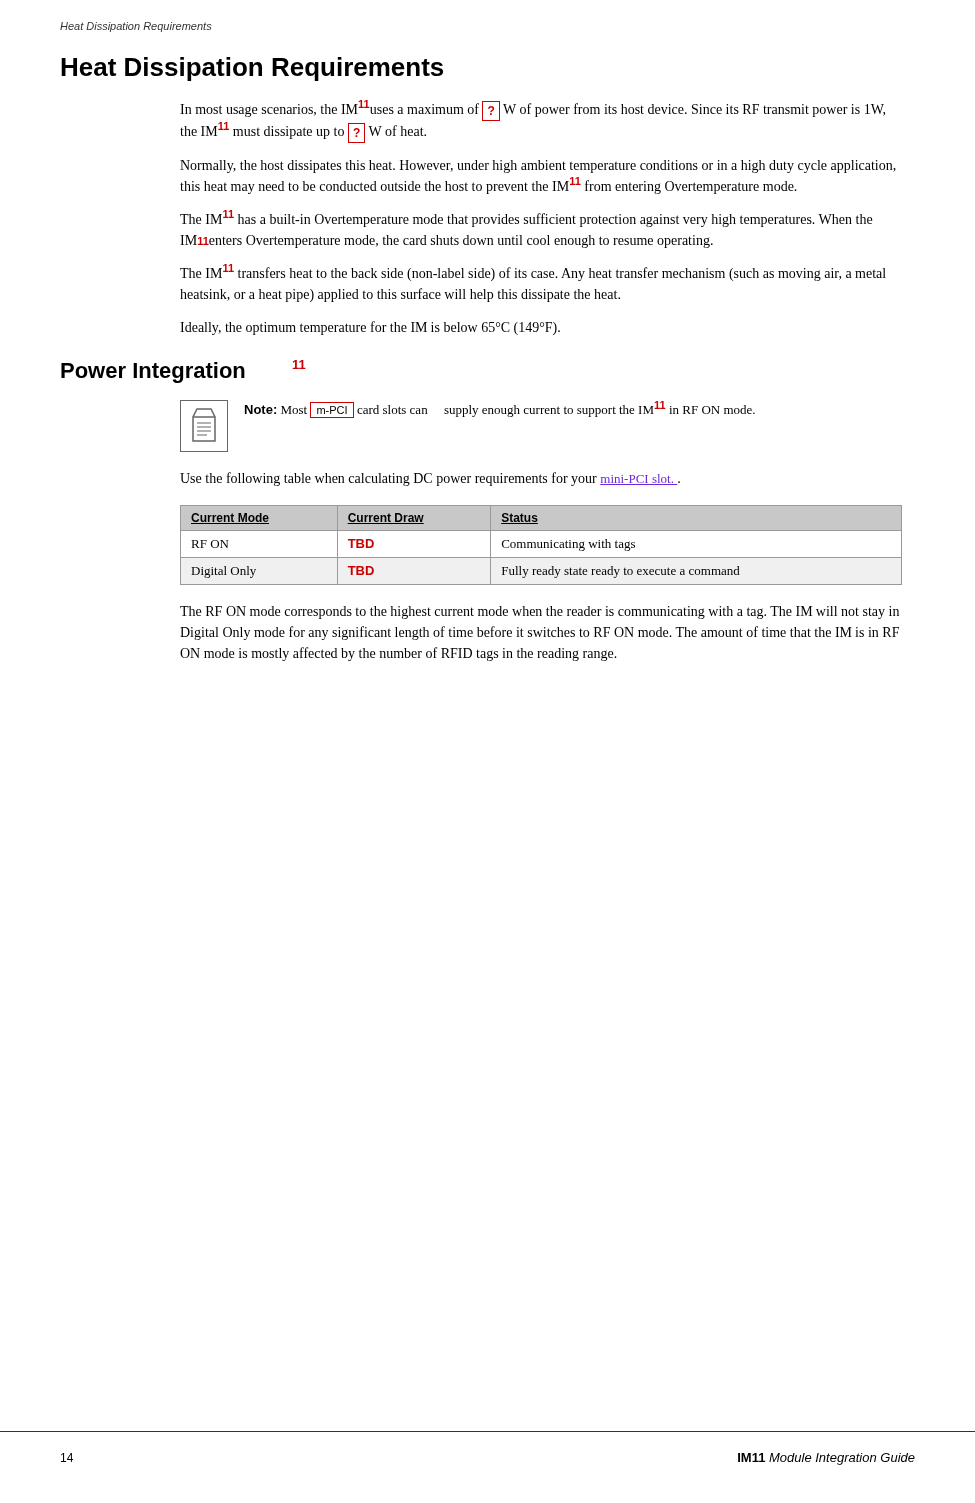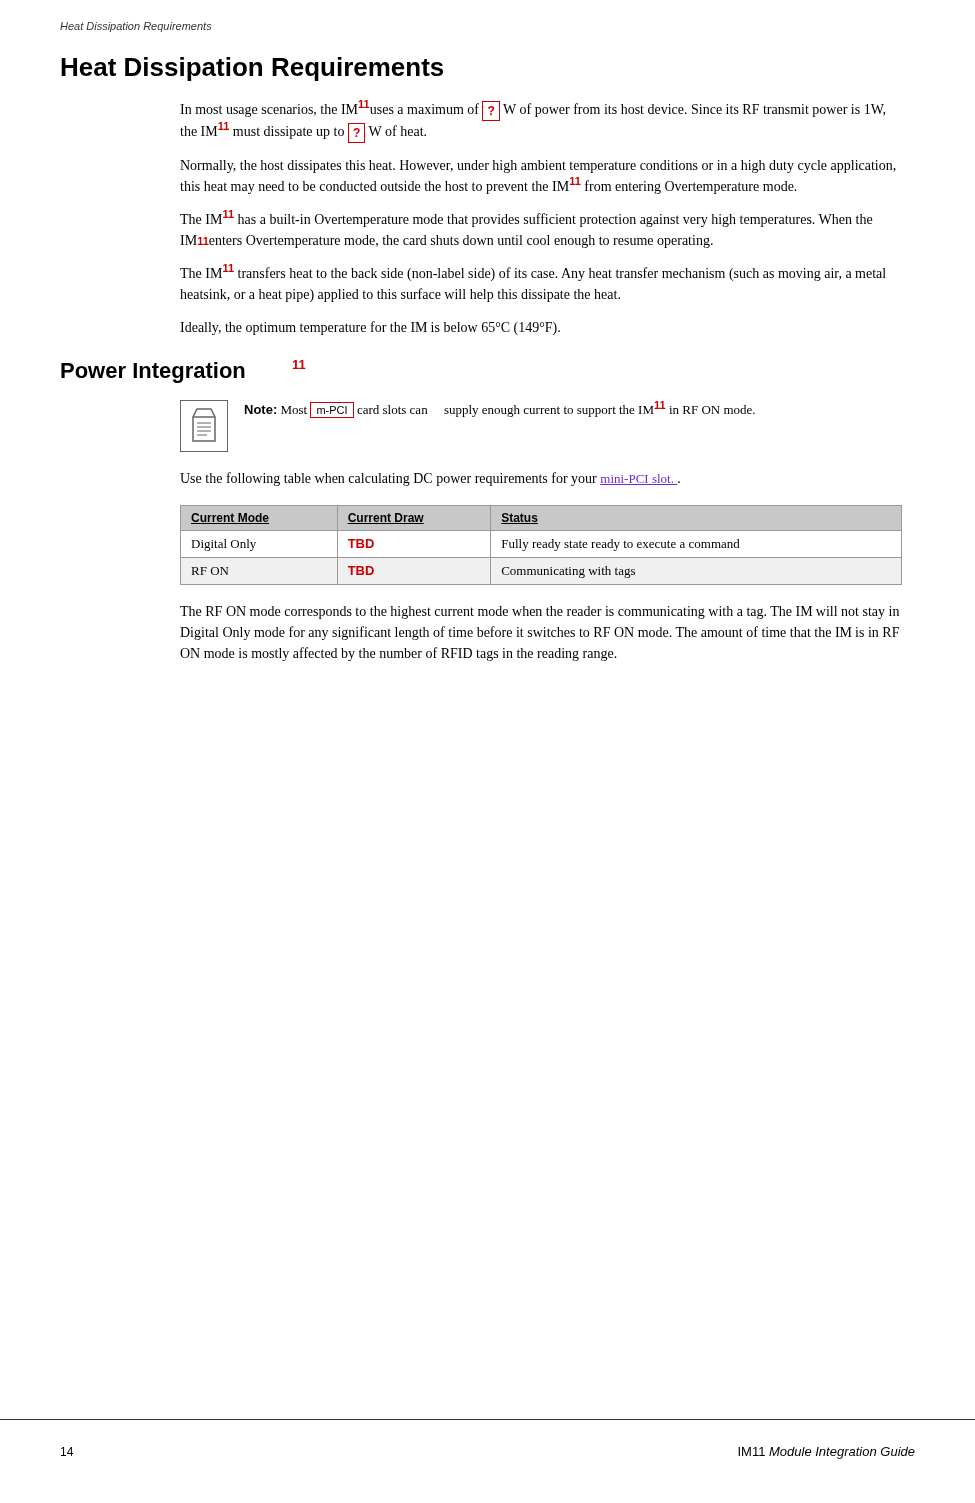--- a/index.html
+++ b/index.html
@@ -113,37 +113,37 @@
     .tbd-cell {
       color: #cc0000;
       font-weight: bold;
       font-family: Arial, sans-serif;
       font-size: 13px;
     }
     .page-footer {
       display: flex;
       justify-content: space-between;
       align-items: center;
-      padding: 24px 60px;
+      padding: 18px 60px;
       border-top: 1px solid #333;
       font-family: Arial, sans-serif;
       font-size: 12px;
       margin-top: 30px;
       position: absolute;
       bottom: 20px;
       left: 0;
       right: 0;
     }
     .footer-right {
       font-style: italic;
       font-size: 13px;
     }
     .footer-right .im11 {
       font-style: normal;
-      font-weight: normal;
+      font-weight: bold;
       margin-top: 24px;
     }
     .mini-pci-highlight {
       border: 1.5px solid #cc0000;
       color: #000;
       font-family: Arial, sans-serif;
       font-size: 11px;
       padding: 1px 5px;
       display: inline;
     }
@@ -230,28 +230,28 @@
     <table class="power-table">
       <thead>
         <tr>
           <th>Current Mode</th>
           <th>Current Draw</th>
           <th>Status</th>
         </tr>
       </thead>
       <tbody>
         <tr>
+          <td>RF ON</td>
+          <td><span class="tbd-cell">TBD</span></td>
+          <td>Communicating with tags</td>
+        </tr>
+        <tr>
           <td>Digital Only</td>
           <td><span class="tbd-cell">TBD</span></td>
           <td>Fully ready state ready to execute a command</td>
-        </tr>
-        <tr>
-          <td>RF ON</td>
-          <td><span class="tbd-cell">TBD</span></td>
-          <td>Communicating with tags</td>
         </tr>
       </tbody>
     </table>
 
     <p>
       The RF ON mode corresponds to the highest current mode when the reader is communicating with a tag. The IM<span class="superscript-11"> </span> will not stay in Digital Only mode for any significant length of time before it switches to RF ON mode. The amount of time that the IM<span class="superscript-11"> </span> is in RF ON mode is mostly affected by the number of RFID tags in the reading range.
     </p>
 
   </div>
 

